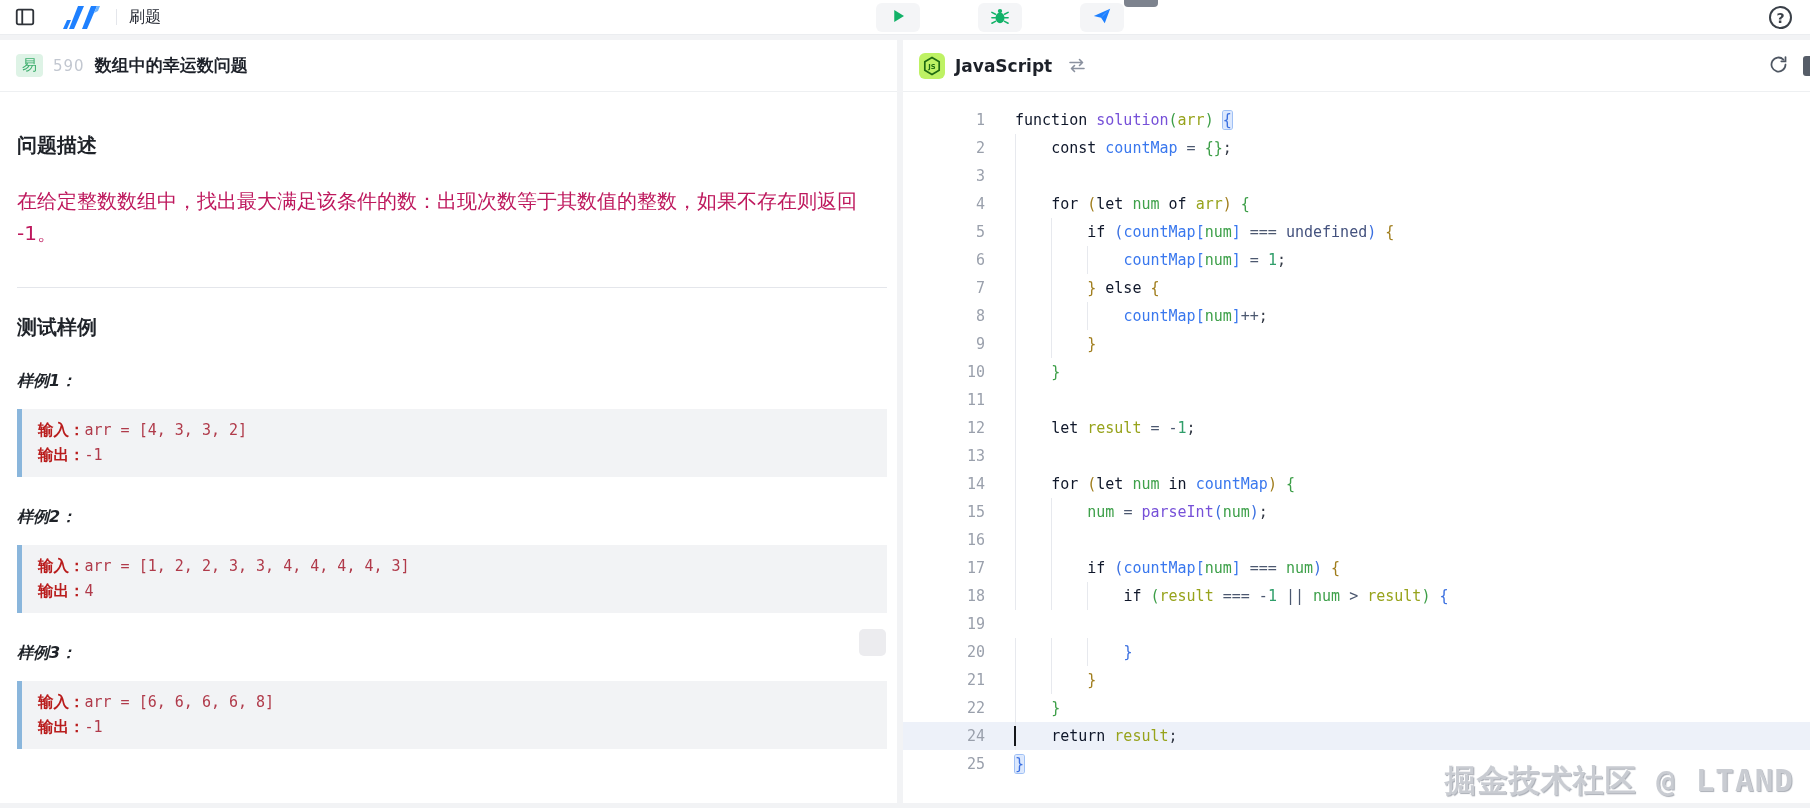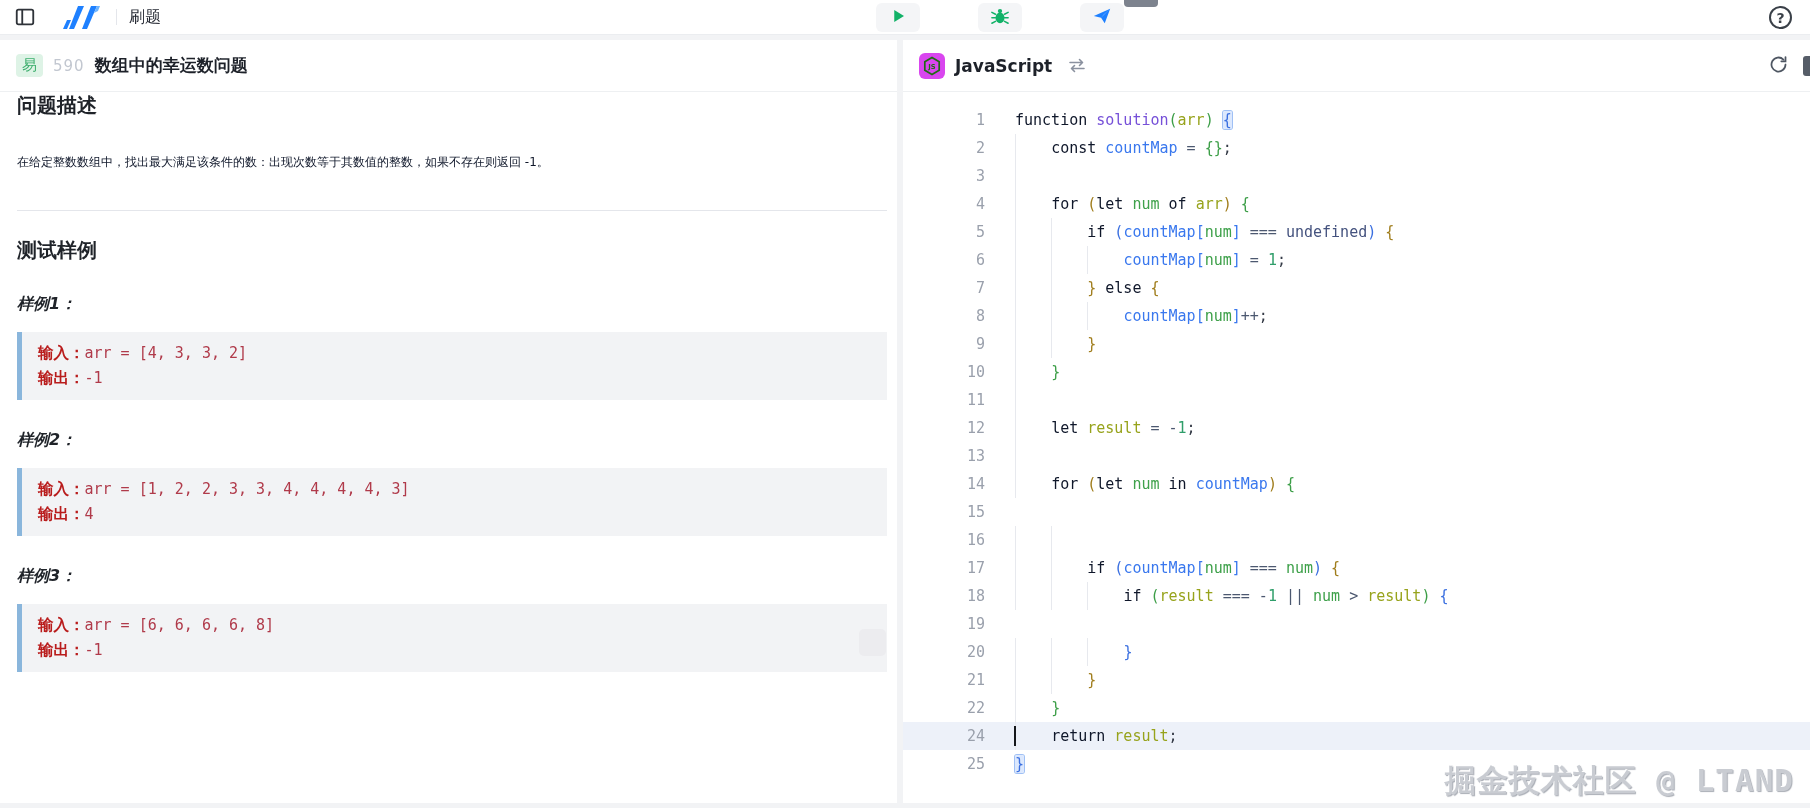--- a/index.html
+++ b/index.html
@@ -29,36 +29,36 @@
   .right-panel { flex:1; overflow:hidden; }
   .panel-header { height:52px; display:flex; align-items:center; padding:0 16px;
                   border-bottom:1px solid #eef0f2; }
 
   
   .badge-easy { background:#def3e6; color:#3eaf6e; font-size:15px; padding:2px 6px;
                 border-radius:4px; margin-right:10px; }
   .pid { color:#c2c7d0; font-size:15px; margin-right:10px; letter-spacing:1px; }
   .ptitle { color:#1d2129; font-size:17px; font-weight:700; }
   .prob-content { padding:0 10px 0 17px; }
-  .prob-content h2 { font-size:20px; font-weight:700; color:#1f2329; }
-  .prob-desc { font-size:12px; color:#0f172a; margin-top:34px; line-height:1.6; }
+  .prob-content h2 { font-size:20px; font-weight:700; color:#1f2329; margin-top:40px; }
+  .prob-desc { font-size:20px; color:#be185d; margin-top:26px; line-height:1.6; }
   .prob-hr { border:none; border-top:1px solid #e4e6eb; margin:38px 0 0 0; }
   .prob-content h2.examples { margin-top:26px; }
   .example-label { font-size:16px; font-weight:700; font-style:italic; color:#1f2329;
                    margin:30px 0 17px 0; }
   .quote { background:#f2f3f5; border-left:5px solid #8ab6dc; padding:9px 16px; margin-bottom:21px; }
   .qline { line-height:25px; font-size:15.5px; }
   .qlabel { font-weight:700; color:#b91c1c; }
   .qcode { font-family:"DejaVu Sans Mono","Liberation Mono",monospace; color:#b03a4a; font-size:15px; }
   .scroll-thumb { position:absolute; right:11px; top:589px; width:27px; height:27px;
                   background:#ececef; border-radius:5px; }
 
   
   .lang-wrap { display:flex; align-items:center; gap:10px; }
-  .js-icon { width:26px; height:26px; border-radius:6px; background:#d946ef;
+  .js-icon { width:26px; height:26px; border-radius:6px; background:#bef264;
              display:flex; align-items:center; justify-content:center; }
   .lang-name { font-size:17px; font-weight:600; color:#1d2129; }
   .swap-icon { margin-left:6px; display:flex; align-items:center; cursor:pointer; }
   .hdr-right { margin-left:auto; display:flex; align-items:center; gap:14px; }
   .icon-btn { background:none; border:none; cursor:pointer; display:flex; align-items:center; }
   .clipped-icon { width:7px; height:20px; background:#565d68; border-radius:3px 0 0 3px;
                   margin-right:-16px; }
 
   .code-area { position:relative; padding-top:14px; height:716px; overflow:hidden;
                font-family:"DejaVu Sans Mono","Liberation Mono",monospace; font-size:15px; }
@@ -219,21 +219,21 @@
         <div class="code-line"><span class="ln">5</span><span class="lc"><span class="guide" style="left: 0ch;"></span><span class="guide" style="left: 4ch;"></span>        <span class="kw">if</span> <span class="br0">(</span><span class="vb">countMap</span><span class="sb">[</span><span class="vg">num</span><span class="sb">]</span> <span class="op">===</span> <span class="ud">undefined</span><span class="br0">)</span> <span class="br2">{</span></span></div>
         <div class="code-line"><span class="ln">6</span><span class="lc"><span class="guide" style="left: 0ch;"></span><span class="guide" style="left: 4ch;"></span><span class="guide" style="left: 8ch;"></span>            <span class="vb">countMap</span><span class="sb">[</span><span class="vg">num</span><span class="sb">]</span> <span class="op">=</span> <span class="nm">1</span><span class="pn">;</span></span></div>
         <div class="code-line"><span class="ln">7</span><span class="lc"><span class="guide" style="left: 0ch;"></span><span class="guide" style="left: 4ch;"></span>        <span class="br2">}</span> <span class="kw">else</span> <span class="br2">{</span></span></div>
         <div class="code-line"><span class="ln">8</span><span class="lc"><span class="guide" style="left: 0ch;"></span><span class="guide" style="left: 4ch;"></span><span class="guide" style="left: 8ch;"></span>            <span class="vb">countMap</span><span class="sb">[</span><span class="vg">num</span><span class="sb">]</span><span class="op">++</span><span class="pn">;</span></span></div>
         <div class="code-line"><span class="ln">9</span><span class="lc"><span class="guide" style="left: 0ch;"></span><span class="guide" style="left: 4ch;"></span>        <span class="br2">}</span></span></div>
         <div class="code-line"><span class="ln">10</span><span class="lc"><span class="guide" style="left: 0ch;"></span>    <span class="br1">}</span></span></div>
         <div class="code-line"><span class="ln">11</span><span class="lc"><span class="guide" style="left: 0ch;"></span></span></div>
         <div class="code-line"><span class="ln">12</span><span class="lc"><span class="guide" style="left: 0ch;"></span>    <span class="kw">let</span> <span class="vo">result</span> <span class="op">=</span> <span class="op">-</span><span class="nm">1</span><span class="pn">;</span></span></div>
         <div class="code-line"><span class="ln">13</span><span class="lc"><span class="guide" style="left: 0ch;"></span></span></div>
         <div class="code-line"><span class="ln">14</span><span class="lc"><span class="guide" style="left: 0ch;"></span>    <span class="kw">for</span> <span class="br2">(</span><span class="kw">let</span> <span class="vg">num</span> <span class="kw">in</span> <span class="vb">countMap</span><span class="br2">)</span> <span class="br1">{</span></span></div>
-        <div class="code-line"><span class="ln">15</span></div>
+        <div class="code-line"><span class="ln">15</span><span class="lc"><span class="guide" style="left: 0ch;"></span><span class="guide" style="left: 4ch;"></span>        <span class="vg">num</span> <span class="op">=</span> <span class="fn">parseInt</span><span class="br0">(</span><span class="vg">num</span><span class="br0">)</span><span class="pn">;</span></span></div>
         <div class="code-line"><span class="ln">16</span><span class="lc"><span class="guide" style="left: 0ch;"></span><span class="guide" style="left: 4ch;"></span></span></div>
         <div class="code-line"><span class="ln">17</span><span class="lc"><span class="guide" style="left: 0ch;"></span><span class="guide" style="left: 4ch;"></span>        <span class="kw">if</span> <span class="br0">(</span><span class="vb">countMap</span><span class="sb">[</span><span class="vg">num</span><span class="sb">]</span> <span class="op">===</span> <span class="vg">num</span><span class="br0">)</span> <span class="br2">{</span></span></div>
         <div class="code-line"><span class="ln">18</span><span class="lc"><span class="guide" style="left: 0ch;"></span><span class="guide" style="left: 4ch;"></span><span class="guide" style="left: 8ch;"></span>            <span class="kw">if</span> <span class="br1">(</span><span class="vo">result</span> <span class="op">===</span> <span class="op">-</span><span class="nm">1</span> <span class="op">||</span> <span class="vg">num</span> <span class="op">&gt;</span> <span class="vo">result</span><span class="br1">)</span> <span class="br0">{</span></span></div>
         <div class="code-line"><span class="ln">19</span></div>
         <div class="code-line"><span class="ln">20</span><span class="lc"><span class="guide" style="left: 0ch;"></span><span class="guide" style="left: 4ch;"></span><span class="guide" style="left: 8ch;"></span>            <span class="br0">}</span></span></div>
         <div class="code-line"><span class="ln">21</span><span class="lc"><span class="guide" style="left: 0ch;"></span><span class="guide" style="left: 4ch;"></span>        <span class="br2">}</span></span></div>
         <div class="code-line"><span class="ln">22</span><span class="lc"><span class="guide" style="left: 0ch;"></span>    <span class="br1">}</span></span></div>
         <div class="code-line active"><span class="ln">24</span><span class="lc"><span class="guide" style="left: 0ch;"></span><span class="caret"></span>    <span class="kw">return</span> <span class="vo">result</span><span class="pn">;</span></span></div>
         <div class="code-line"><span class="ln">25</span><span class="lc"><span class="br0 bm">}</span></span></div>
       </div>

